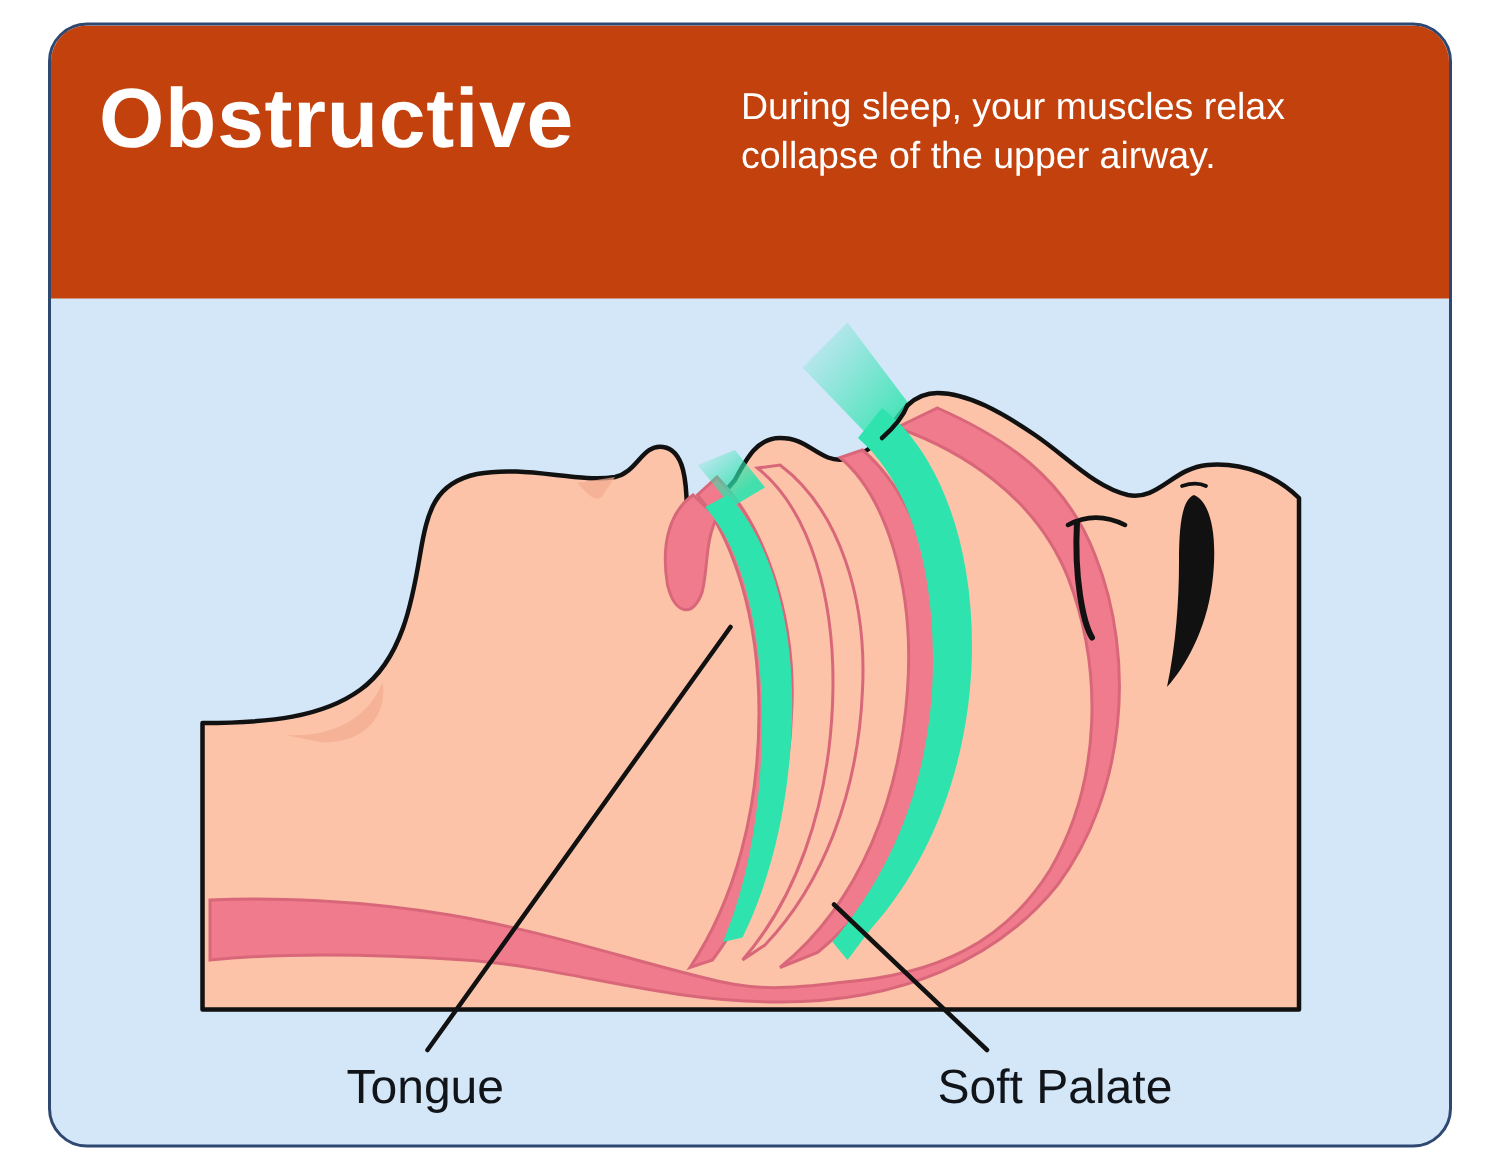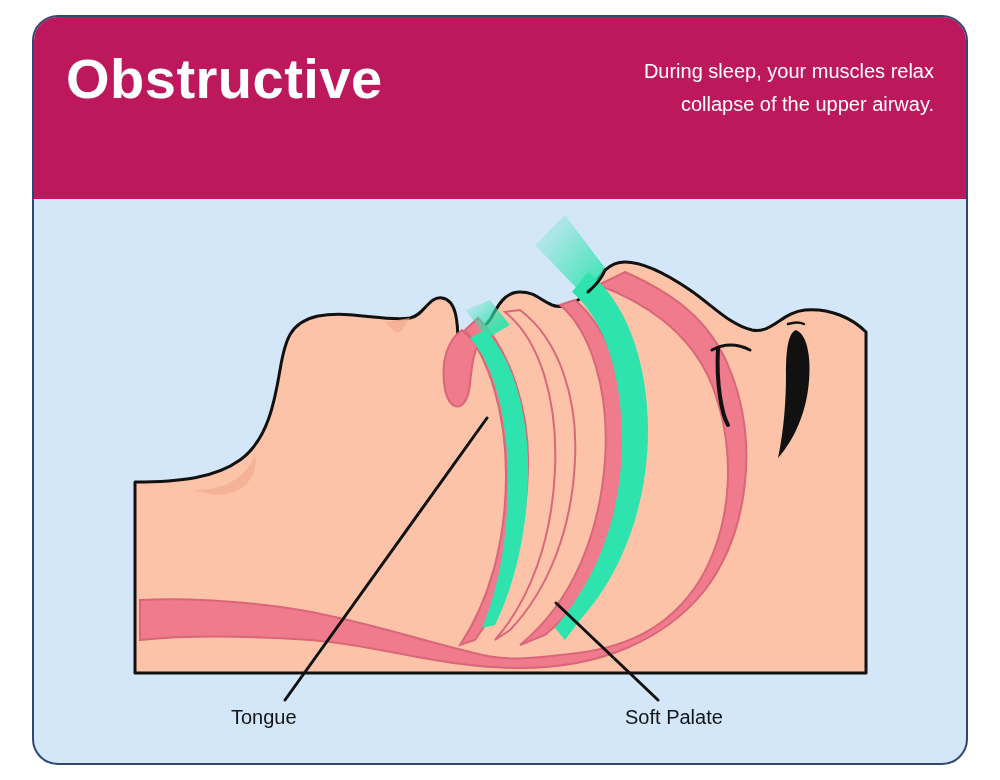--- a/index.html
+++ b/index.html
@@ -4,36 +4,36 @@
   <style>
     html, body { margin: 0; padding: 0; background: #ffffff; }
     body { width: 1000px; height: 780px; position: relative; overflow: hidden; font-family: "Liberation Sans", sans-serif; }
     .card {
       position: absolute; left: 32px; top: 15px; width: 932px; height: 746px;
       border: 2px solid #2f4872; border-radius: 26px; overflow: hidden;
       background: #d3e7f9;
     }
     .header {
       position: absolute; left: 0; top: 0; width: 100%; height: 182px;
-      background: #be185d;
+      background: #c2410c;
     }
     .title {
       position: absolute; left: 32px; top: 34px; margin: 0;
       color: #ffffff; font-weight: bold; font-size: 56px; line-height: 56px;
       letter-spacing: 0.5px;
     }
     .title span { display: block; }
     .subtitle {
       position: absolute; right: 32px; top: 38px; width: 440px; margin: 0;
-      color: #ffffff; font-size: 20px; line-height: 33px; text-align: right;
+      color: #ffffff; font-size: 25px; line-height: 33px; text-align: left;
     }
     .subtitle span { display: block; }
     .illustration { position: absolute; left: 0; top: 0; width: 1000px; height: 780px; }
     .label {
-      position: absolute; font-size: 20px; color: #111418; white-space: nowrap;
+      position: absolute; font-size: 32px; color: #111418; white-space: nowrap;
     }
     .label-tongue { left: 231px; top: 706px; }
     .label-palate { left: 625px; top: 706px; }
   </style>
 </head>
 <body>
 
 <div class="card">
   <div class="header">
     <h1 class="title">

